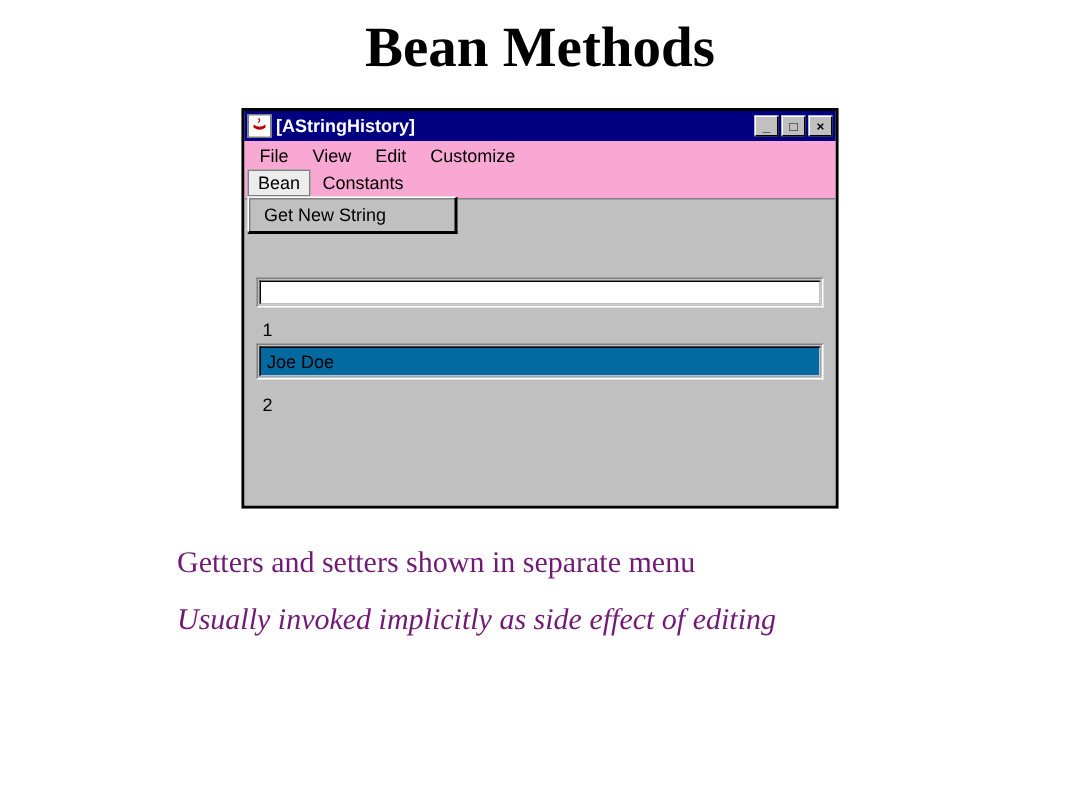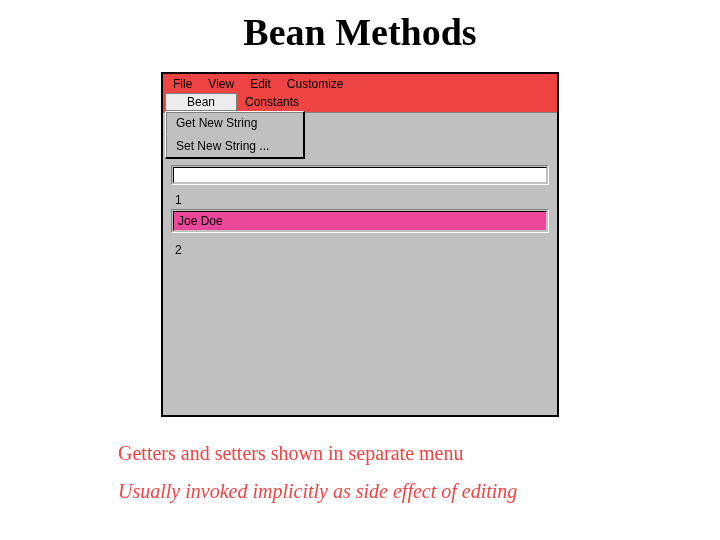--- a/index.html
+++ b/index.html
@@ -54,40 +54,40 @@
     border-right: 1px solid #000;
     border-bottom: 1px solid #000;
     margin-left: 2px;
     display: flex; align-items: center; justify-content: center;
     font-size: 9px; font-weight: bold; color: #000;
     font-family: Arial, sans-serif;
   }
   .menubar {
     display: flex;
     flex-wrap: wrap;
-    background: #ef4444;
+    background: #f9a8d4;
     padding: 1px 2px;
   }
   .menu-item {
     padding: 2px 8px;
     color: #000;
     cursor: default;
     font-size: 12px;
   }
   .menu-item.selected {
     background: #ececec;
     border: 1px solid #808080;
-    padding: 1px 21px;
+    padding: 1px 6px;
   }
   .menu-break { flex-basis: 100%; height: 0; }
   .client {
     background: #c0c0c0;
     padding: 6px;
     position: relative;
-    height: 303px;
+    height: 205px;
     border-top: 1px solid #808080;
   }
   .dropdown {
     position: absolute;
     top: -2px;
     left: 2px;
     background: #c0c0c0;
     border-top: 1px solid #fff;
     border-left: 1px solid #fff;
     border-right: 2px solid #000;
@@ -114,21 +114,21 @@
   .field-box {
     border-top: 1px solid #808080;
     border-left: 1px solid #808080;
     border-right: 1px solid #fff;
     border-bottom: 1px solid #fff;
     padding: 1px;
     background: #c0c0c0;
   }
   .field-input {
     width: 100%;
-    background: #ec4899;
+    background: #0369a1;
     border-top: 1px solid #000;
     border-left: 1px solid #000;
     border-right: 1px solid #c0c0c0;
     border-bottom: 1px solid #c0c0c0;
     padding: 2px 4px;
     font-family: Tahoma, Arial, sans-serif;
     font-size: 12px;
     height: 20px;
   }
   .partial-group {
@@ -147,47 +147,66 @@
     width: 100%;
     background: #fff;
     border-top: 1px solid #000;
     border-left: 1px solid #000;
     border-right: 1px solid #c0c0c0;
     border-bottom: 1px solid #c0c0c0;
     height: 16px;
   }
   .caption {
     font-size: 20px;
-    color: #ef4444;
+    color: #701a75;
     margin-left: 118px;
     margin-top: 18px;
     line-height: 1.8;
   }
 </style>
 </head>
 <body>
 
 <div class="slide-title">Bean Methods</div>
 
 <div class="window">
+  <div class="titlebar">
+    <div class="titlebar-icon">
+      <svg width="12" height="12" viewBox="0 0 12 12">
+        <path d="M2 7 Q6 10 10 7 L10 5 Q6 8 2 5 Z" fill="#b00"></path>
+        <path d="M5 1 Q7 2 5 4 Q7 3 6 1" fill="#b00" stroke="#b00" stroke-width="0.5"></path>
+      </svg>
+    </div>
+    <div class="titlebar-text">[AStringHistory]</div>
+    <div class="titlebar-buttons">
+      <div class="tb-btn">
+          <span>_</span>
+        </div>
+      <div class="tb-btn">
+          <span>□</span>
+        </div>
+      <div class="tb-btn">
+          <span>×</span>
+        </div>
+    </div>
+  </div>
 
   <div class="menubar">
     <div class="menu-item">File</div>
     <div class="menu-item">View</div>
     <div class="menu-item">Edit</div>
     <div class="menu-item">Customize</div>
     <div class="menu-break"></div>
     <div class="menu-item selected">Bean</div>
     <div class="menu-item">Constants</div>
   </div>
 
   <div class="client">
     <div class="dropdown">
       <div class="dropdown-item">Get New String</div>
-      <div class="dropdown-item">Set New String ...</div>
     </div>
 
     <div class="partial-group" style="margin-top:46px;">
       <div class="partial-box">
         <div class="partial-input"></div>
       </div>
     </div>
 
     <div class="field-group">
       <div class="field-label">1</div>

